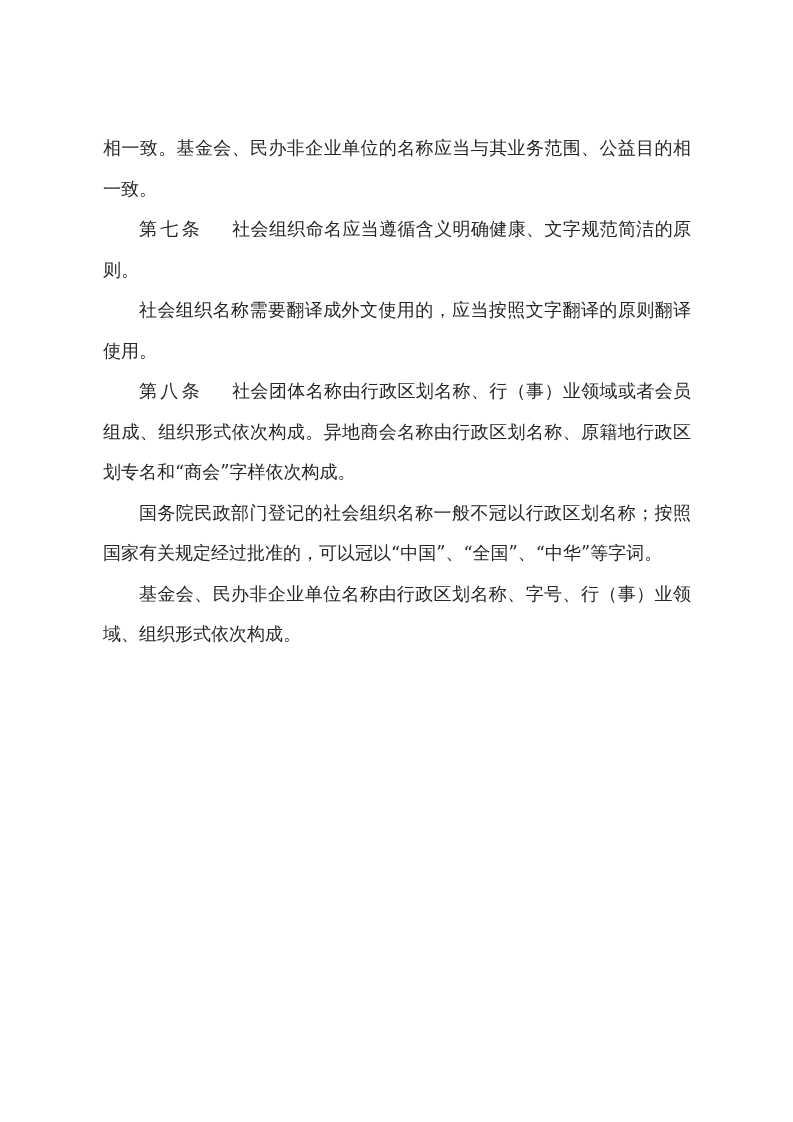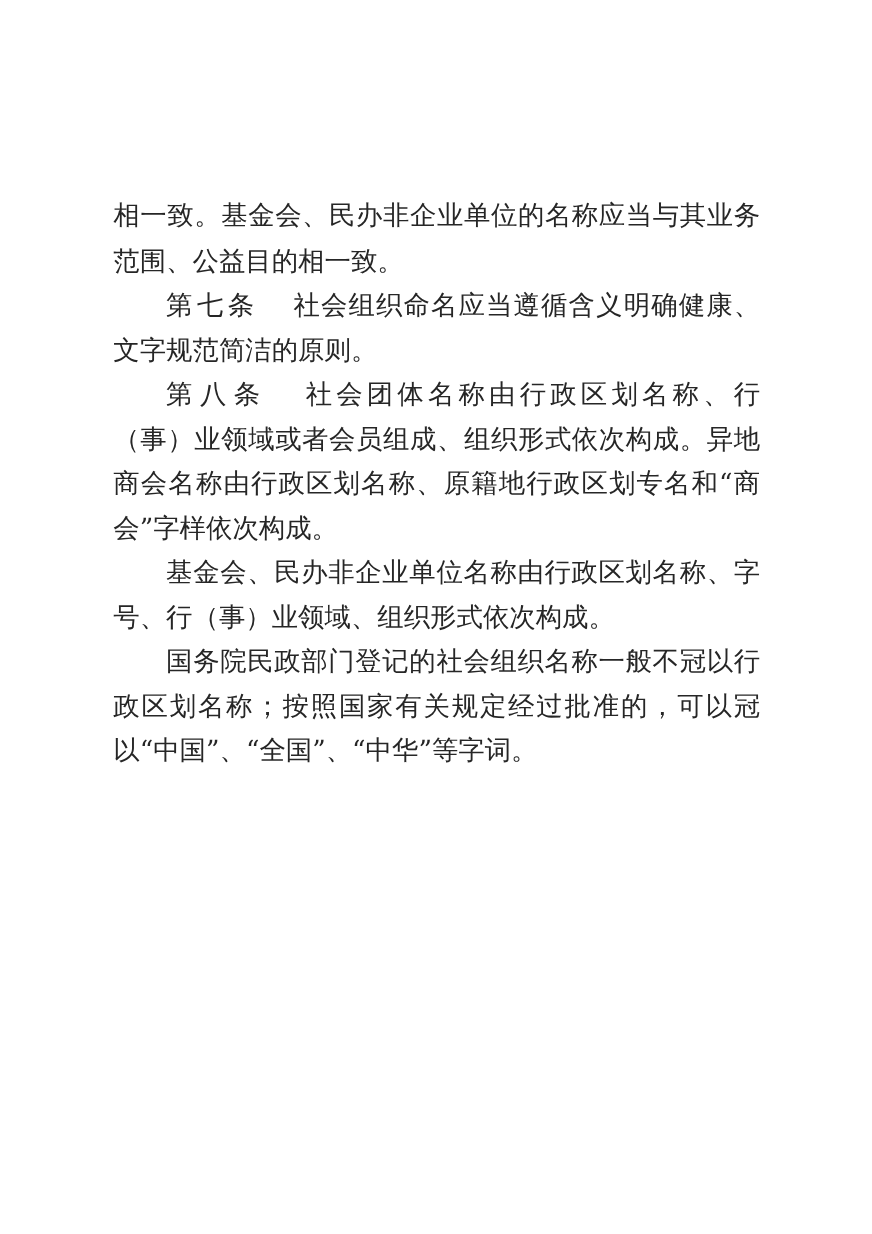--- a/index.html
+++ b/index.html
@@ -14,25 +14,24 @@
     background: #ffffff;
     overflow: hidden;
     font-family: "DejaVu Serif", "Liberation Serif", serif;
   }
   .text-block {
     position: absolute;
     left: 103px;
     top: 128px;
     width: 588px;
     color: #262626;
-    font-size: 24px;
+    font-size: 18px;
     line-height: 40.5px;
     text-align: justify;
     text-justify: inter-ideograph;
-    margin-top: 48px;
   }
   .para {
     margin: 0;
     padding: 0;
     text-indent: 2em;
   }
   .para.no-indent {
     text-indent: 0;
   }
   .article-label {
@@ -48,25 +47,29 @@
   <div class="text-block">
       <p class="para no-indent">
     
     <span>相一致。基金会、民办非企业单位的名称应当与其业务范围、公益目的相一致。</span>
   </p>
       <p class="para">
     <span class="article-label">第七条</span>
     <span>社会组织命名应当遵循含义明确健康、文字规范简洁的原则。</span>
   </p>
       <p class="para">
+    
+    <span>社会组织名称需要翻译成外文使用的，应当按照文字翻译的原则翻译使用。</span>
+  </p>
+      <p class="para">
     <span class="article-label">第八条</span>
     <span>社会团体名称由行政区划名称、行（事）业领域或者会员组成、组织形式依次构成。异地商会名称由行政区划名称、原籍地行政区划专名和“商会”字样依次构成。</span>
   </p>
       <p class="para">
     
-    <span>基金会、民办非企业单位名称由行政区划名称、字号、行（事）业领域、组织形式依次构成。</span>
+    <span>国务院民政部门登记的社会组织名称一般不冠以行政区划名称；按照国家有关规定经过批准的，可以冠以“中国”、“全国”、“中华”等字词。</span>
   </p>
       <p class="para">
     
-    <span>国务院民政部门登记的社会组织名称一般不冠以行政区划名称；按照国家有关规定经过批准的，可以冠以“中国”、“全国”、“中华”等字词。</span>
+    <span>基金会、民办非企业单位名称由行政区划名称、字号、行（事）业领域、组织形式依次构成。</span>
   </p>
     </div>
 </div>
 
 </body></html>

